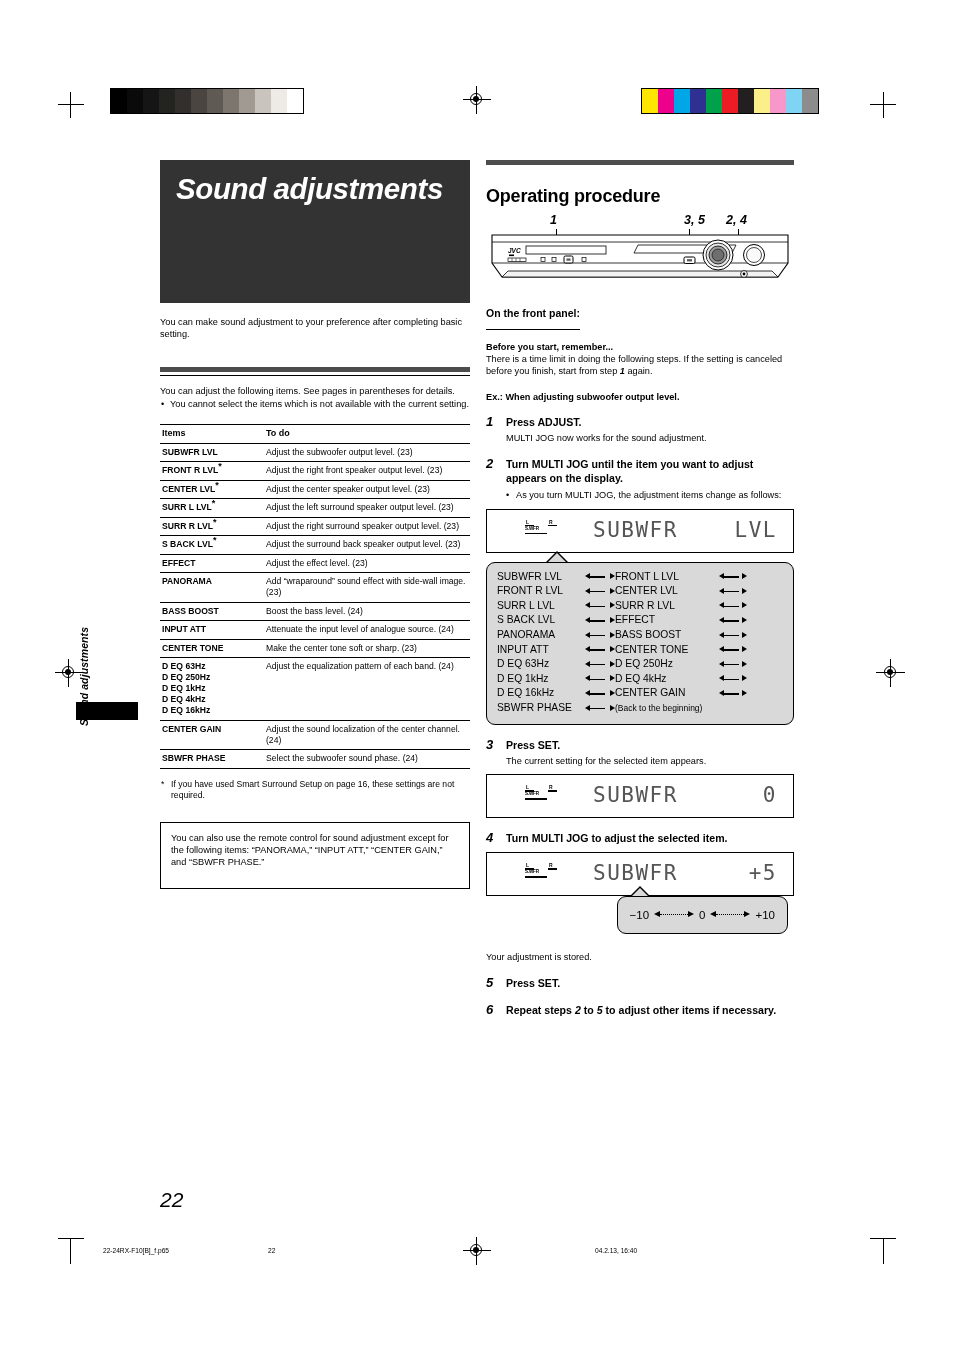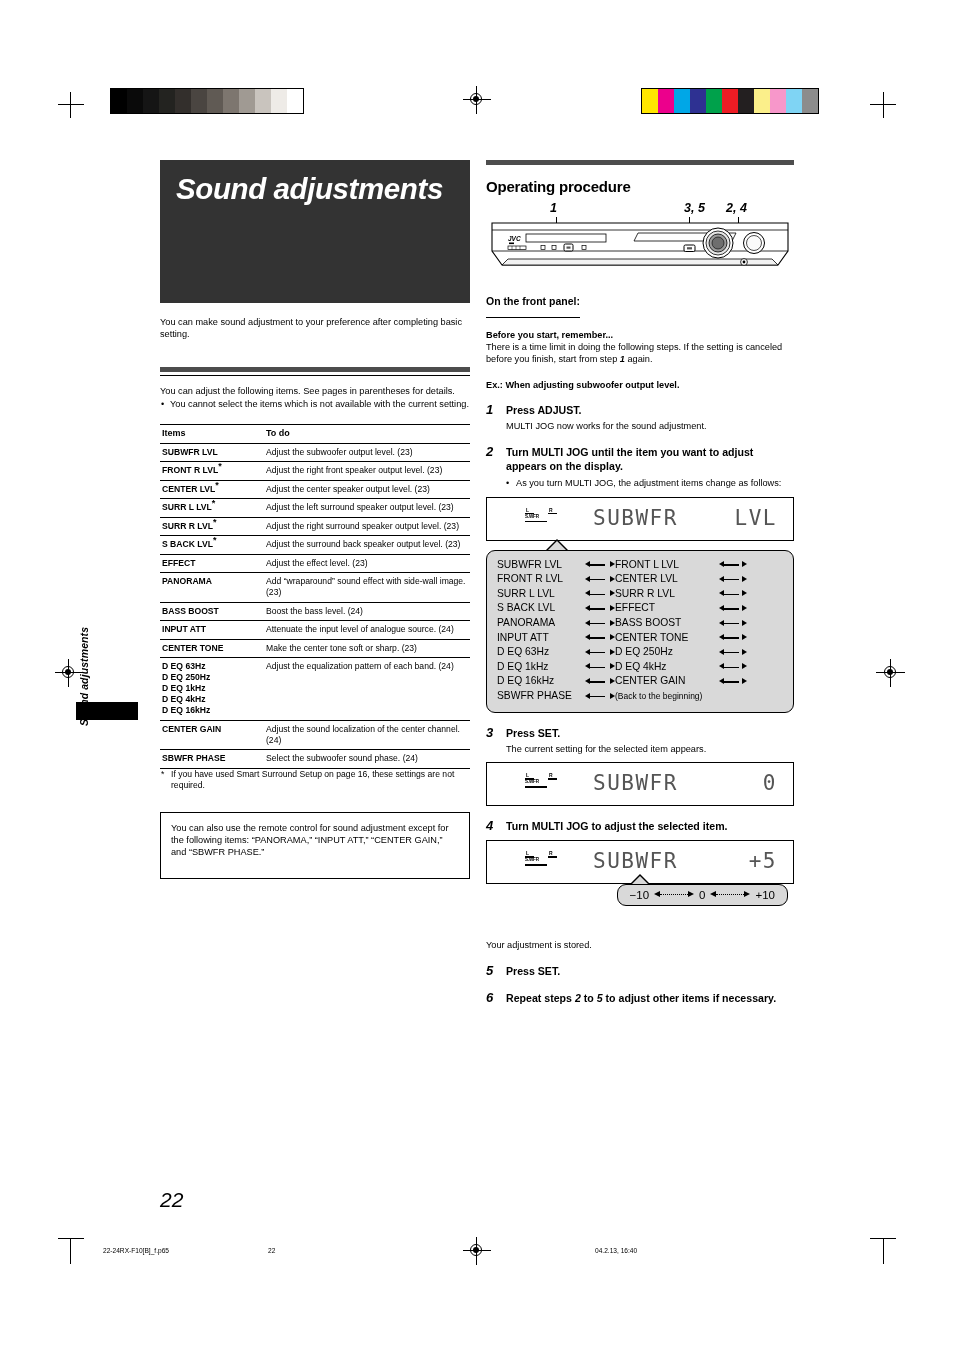--- a/index.html
+++ b/index.html
@@ -45,28 +45,28 @@
   
   table.items{border-collapse:collapse;width:100%;margin-top:13px;font-size:8.6px;}
   table.items td,table.items th{padding:3px 2px 3.5px 2px;vertical-align:top;text-align:left;line-height:11px;}
   table.items thead th{border-top:1.6px solid #000;border-bottom:1.1px solid #000;font-weight:bold;font-size:9px;padding-top:3.5px;padding-bottom:3.5px;}
   table.items tbody td{border-bottom:.9px solid #000;}
   table.items tbody tr:last-child td{border-bottom:1.6px solid #000;}
   td.c1{width:100px;font-weight:bold;white-space:nowrap;}
   td.c1 sup{font-weight:bold;font-size:9px;line-height:0;}
   .multi span{display:block;}
 
-  .fnote{font-size:8.6px;line-height:11.5px;margin-top:0;padding-left:11px;position:relative;}
+  .fnote{font-size:8.6px;line-height:11.5px;margin-top:10px;padding-left:11px;position:relative;}
   .fnote:before{content:"*";position:absolute;left:1px;top:0;}
 
   .notebox{border:1.1px solid #000;margin-top:20px;padding:9px 10px 19px 10px;font-size:9.2px;line-height:12.4px;}
 
   
   .h2b{height:4.5px;background:#4d4d4d;}
-  .h2t{font-size:15px;font-weight:bold;margin-top:13px;letter-spacing:-.2px;}
+  .h2t{font-size:18px;font-weight:bold;margin-top:21px;letter-spacing:-.2px;}
 
   
   .devfig{position:relative;height:92px;margin-top:4px;}
   .callnum{position:absolute;font-size:12.5px;font-weight:bold;font-style:italic;}
   .leader{position:absolute;width:1.4px;background:#000;}
 
   .h3{font-size:10.5px;font-weight:bold;border-bottom:1.4px solid #000;display:inline-block;padding-bottom:10px;margin-top:4px;}
   .b-head{font-size:9.2px;font-weight:bold;margin-top:12px;}
   .rtext{font-size:9.2px;line-height:12.3px;margin-top:1px;}
   .exline{font-size:9.2px;font-weight:bold;margin-top:15px;}
@@ -103,21 +103,21 @@
   .arr{position:relative;height:10px;}
   .arr:before{content:"";position:absolute;left:4px;top:4.4px;width:16px;height:1.5px;background:#000;}
   .arr:after{content:"";position:absolute;left:0px;top:1.2px;border-top:3.6px solid transparent;border-bottom:3.6px solid transparent;border-right:5px solid #000;}
   .arr i{position:absolute;right:0px;top:1.2px;border-top:3.6px solid transparent;border-bottom:3.6px solid transparent;border-left:5px solid #000;}
 
   
   .rangewrap{position:relative;margin-top:0;height:34px;}
   .pointer-up2{position:absolute;left:144px;top:-8px;width:0;height:0;border-left:10px solid transparent;border-right:10px solid transparent;border-bottom:10px solid #d9d9d9;z-index:2;}
   .pointer-up2b{position:absolute;left:142px;top:-10px;width:0;height:0;border-left:12px solid transparent;border-right:12px solid transparent;border-bottom:12px solid #000;z-index:1;}
   .rangebox{position:absolute;right:6px;top:0;border:1.3px solid #000;border-radius:9px;background:#d9d9d9;
-    padding:4px 12px;font-size:11.5px;display:flex;align-items:center;gap:5px;z-index:3;}
+    padding:12px 12px;font-size:11.5px;display:flex;align-items:center;gap:5px;z-index:3;}
   .dashline{position:relative;width:40px;height:10px;}
   .dashline:before{content:"";position:absolute;left:6px;top:4.3px;width:28px;border-top:1.4px dotted #000;}
   .dashline:after{content:"";position:absolute;left:0;top:1px;border-top:3.8px solid transparent;border-bottom:3.8px solid transparent;border-right:6px solid #000;}
   .dashline i{position:absolute;right:0;top:1px;border-top:3.8px solid transparent;border-bottom:3.8px solid transparent;border-left:6px solid #000;}
 
   
   .pageno{position:absolute;left:160px;top:1188px;font-size:21px;font-style:italic;}
   .foot{position:absolute;top:1247px;font-size:6.6px;}
   .foot.f1{left:103px;}
   .foot.f2{left:268px;}

